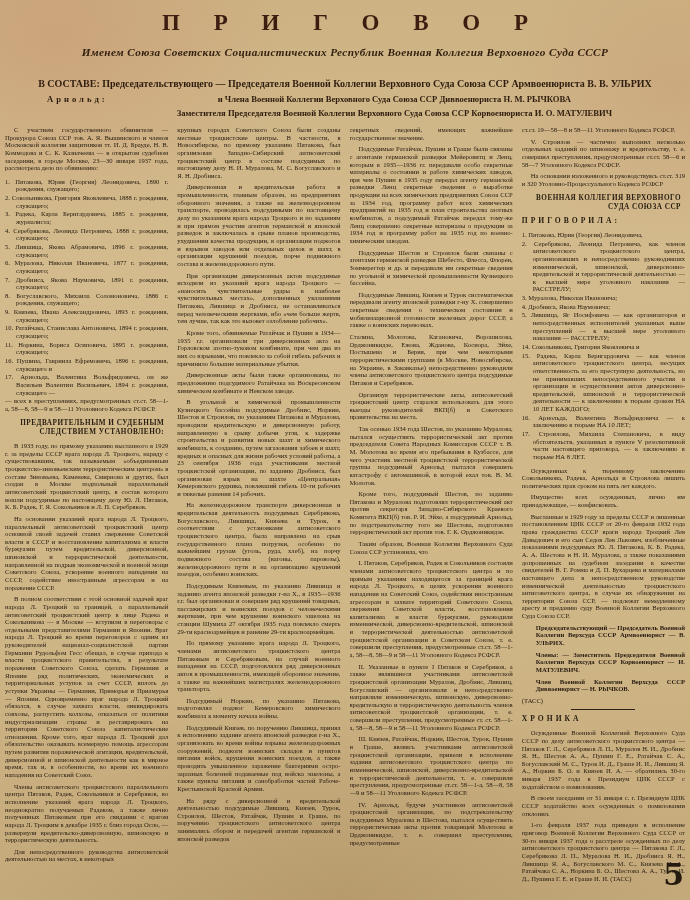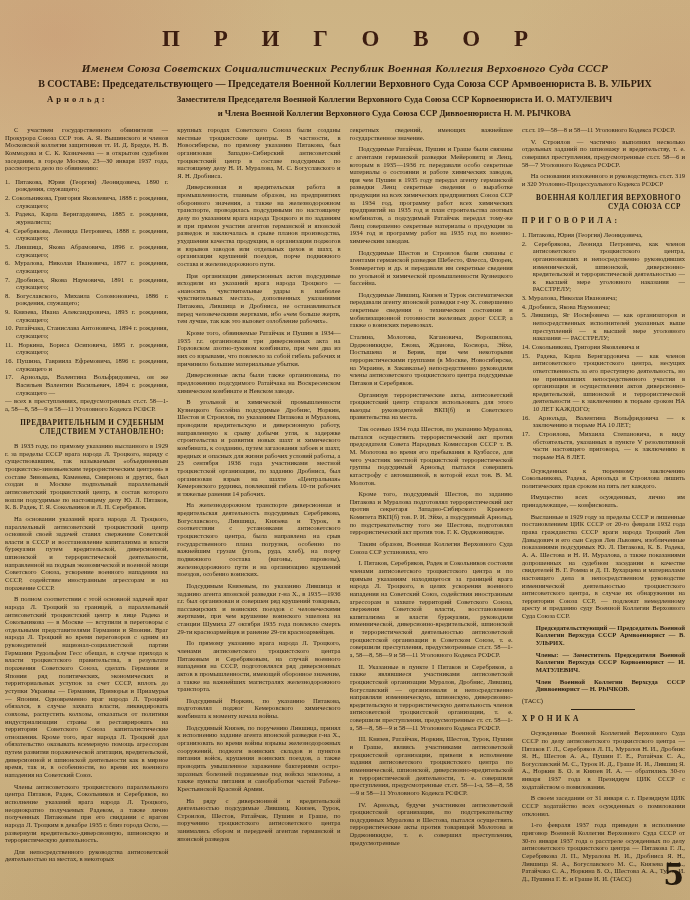--- a/index.html
+++ b/index.html
@@ -6,30 +6,30 @@
   body{
     width:690px;height:900px;overflow:hidden;position:relative;
     background:
       radial-gradient(ellipse 400px 300px at 8% 4%, rgba(196,120,96,.28), rgba(0,0,0,0) 60%),
       radial-gradient(ellipse 300px 260px at 98% 10%, rgba(190,130,100,.25), rgba(0,0,0,0) 60%),
       radial-gradient(ellipse 500px 300px at 50% 100%, rgba(120,90,50,.18), rgba(0,0,0,0) 70%),
       linear-gradient(180deg,#cdb384 0%, #d3bb8d 30%, #cfb687 70%, #c4a97a 100%);
     font-family:"Liberation Serif","DejaVu Serif",serif;
     color:#2b2013;
   }
-  .sheet{position:absolute;inset:0;padding:22px 5px 4px 5px;box-sizing:border-box;}
+  .sheet{position:absolute;inset:0;padding:6px 5px 4px 5px;box-sizing:border-box;}
   
   .hdr{text-align:center;}
   .hdr-title{
     font-size:23px;font-weight:bold;letter-spacing:14px;color:#3c1d10;
     margin:4px 0 10px 0;text-indent:14px;
   }
   .hdr-sub{
     font-size:11.2px;font-weight:bold;font-style:italic;color:#33200f;
-    margin:0 0 4px 0;letter-spacing:.4px;
+    margin:0 0 20px 0;letter-spacing:.4px;
   }
   .hdr-line{font-size:10px;font-weight:bold;margin:0 0 5px 0;color:#2e1d0e;}
   .hdr-members{display:flex;font-size:8.6px;font-weight:bold;color:#2e1d0e;margin:0 30px 0 42px;text-align:left;}
   .hdr-members .lbl{letter-spacing:3px;margin-right:26px;white-space:nowrap;}
   .hdr-members .mtxt{flex:1;text-align:center;}
   .hdr-members .mtxt div{margin-bottom:4px;}
   .hdr-sec{font-size:8.6px;font-weight:bold;margin:1px 0 6px 0;}
   
   .cols{display:flex;gap:9px;height:772px;margin-top:4px;}
   .col{flex:1 1 0;overflow:hidden;text-align:justify;}
@@ -53,22 +53,22 @@
 
 <div class="sheet">
 
   <div class="hdr">
     <div class="hdr-title">П Р И Г О В О Р</div>
     <div class="hdr-sub">Именем Союза Советских Социалистических Республик Военная Коллегия Верховного Суда СССР</div>
     <div class="hdr-line">В СОСТАВЕ: Председательствующего — Председателя Военной Коллегии Верховного Суда Союза ССР Армвоенюриста В. В. УЛЬРИХ</div>
     <div class="hdr-members">
       <span class="lbl">Арнольд:</span>
       <span class="mtxt">
+        <div>и Члена Военной Коллегии Верховного Суда Союза ССР Диввоенюриста Н. М. РЫЧКОВА</div>
         <div>Заместителя Председателя Военной Коллегии Верховного Суда Союза ССР Корвоенюриста И. О. МАТУЛЕВИЧ</div>
-        <div>и Члена Военной Коллегии Верховного Суда Союза ССР Диввоенюриста Н. М. РЫЧКОВА</div>
       </span>
     </div>
   </div>
 
   <div class="cols">
     <div class="col" id="col-0">
         <p class="p">С участием государственного обвинителя — Прокурора Союза ССР тов. А. Я. Вышинского и членов Московской коллегии защитников тт. И. Д. Брауде, Н. В. Коммодова и С. К. Казначеева — в открытом судебном заседании, в городе Москве, 23—30 января 1937 года, рассмотрела дело по обвинению:</p>
         <p class="li gap">1. Пятакова, Юрия (Георгия) Леонидовича, 1890 г. рождения, служащего;</p>
         <p class="li">2. Сокольникова, Григория Яковлевича, 1888 г. рождения, служащего;</p>
         <p class="li">3. Радека, Карла Бернгардовича, 1885 г. рождения, журналиста;</p>

